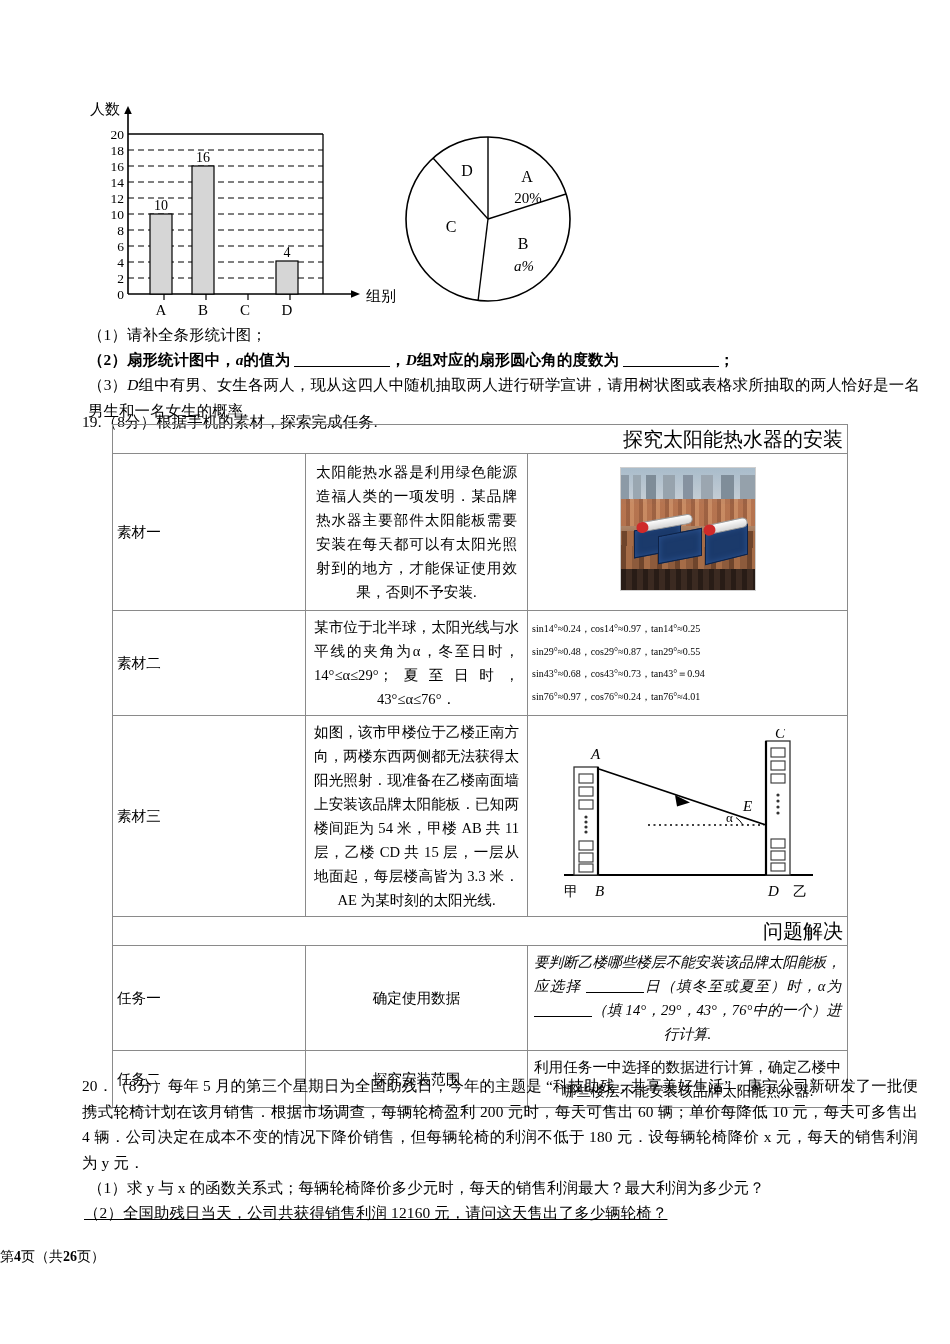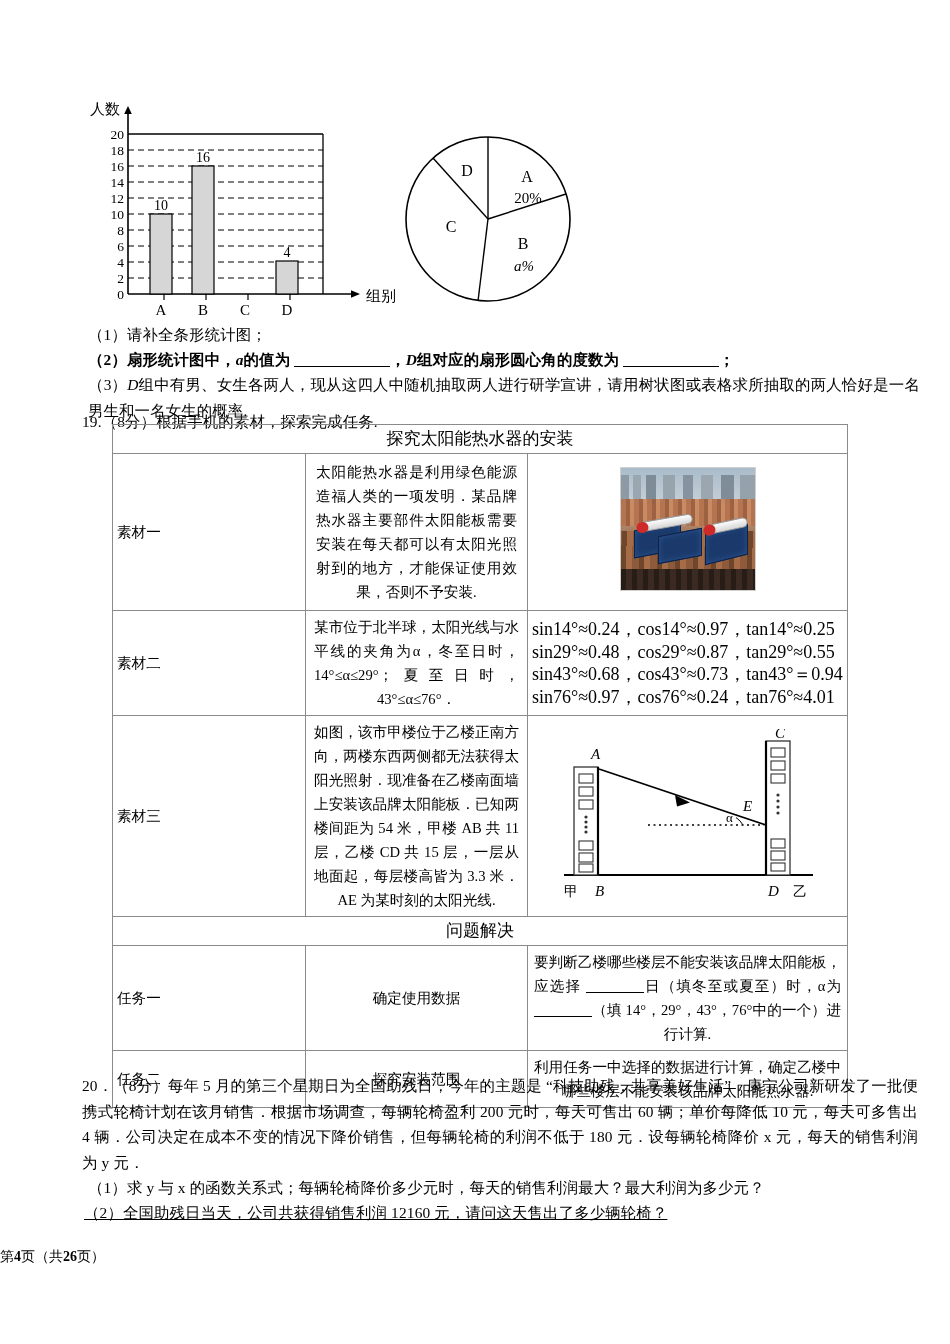--- a/index.html
+++ b/index.html
@@ -41,26 +41,26 @@
     width: 736px;
     border-collapse: collapse;
     font-size: 14.6px;
     line-height: 24px;
   }
   .mtable td {
     border: 1px solid #8a8a8a;
     padding: 2px 4px;
     vertical-align: middle;
   }
-  .mtable .hdr { text-align: center; height: 26px; font-size: 17px; }
+  .mtable .hdr { text-align: right; height: 26px; font-size: 20px; }
   .col-label { width: 193px; text-align: left; }
   .col-mid   { width: 156px; text-align: center; }
   .cell-just { text-align: justify; text-align-last: center; }
 
-  .trig { font-size: 18px; line-height: 22.5px; text-align: left; padding-left: 5px; }
+  .trig { font-size: 10px; line-height: 22.5px; text-align: left; padding-left: 5px; }
   .trig .row { white-space: nowrap; }
 
   .photo-cell { padding: 4px 0; text-align: center; }
 
   
   .photo {
     width: 136px; height: 124px; display: inline-block;
     position: relative; overflow: hidden;
     background: linear-gradient(#9fb4c4 0%, #b9c3cc 22%, #caa487 30%, #b08a6d 45%, #9a6a4c 60%, #7d5239 78%, #4a3326 100%);
     border: 1px solid #cfcfcf;
@@ -313,21 +313,21 @@
         </td>
       </tr>
 
       <tr>
         <td colspan="3" class="hdr">问题解决</td>
       </tr>
 
       <tr>
         <td class="col-label">任务一</td>
         <td class="col-mid">确定使用数据</td>
-        <td class="cell-just" style="padding:4px 6px;">
+        <td class="cell-just" style="padding:4px 6px;font-style:italic;">
           <span>要判断乙楼哪些楼层不能安装该品牌太阳能板，应选择</span>
           <span class="blank-t"></span><span>日（填冬至或夏至）时，α为</span>
           <span class="blank-t"></span><span>（填 14°，29°，43°，76°中的一个）进行计算.</span>
         </td>
       </tr>
 
       <tr>
         <td class="col-label">任务二</td>
         <td class="col-mid">探究安装范围</td>
         <td class="cell-just" style="padding:4px 6px;">利用任务一中选择的数据进行计算，确定乙楼中哪些楼层不能安装该品牌太阳能热水器.</td>

